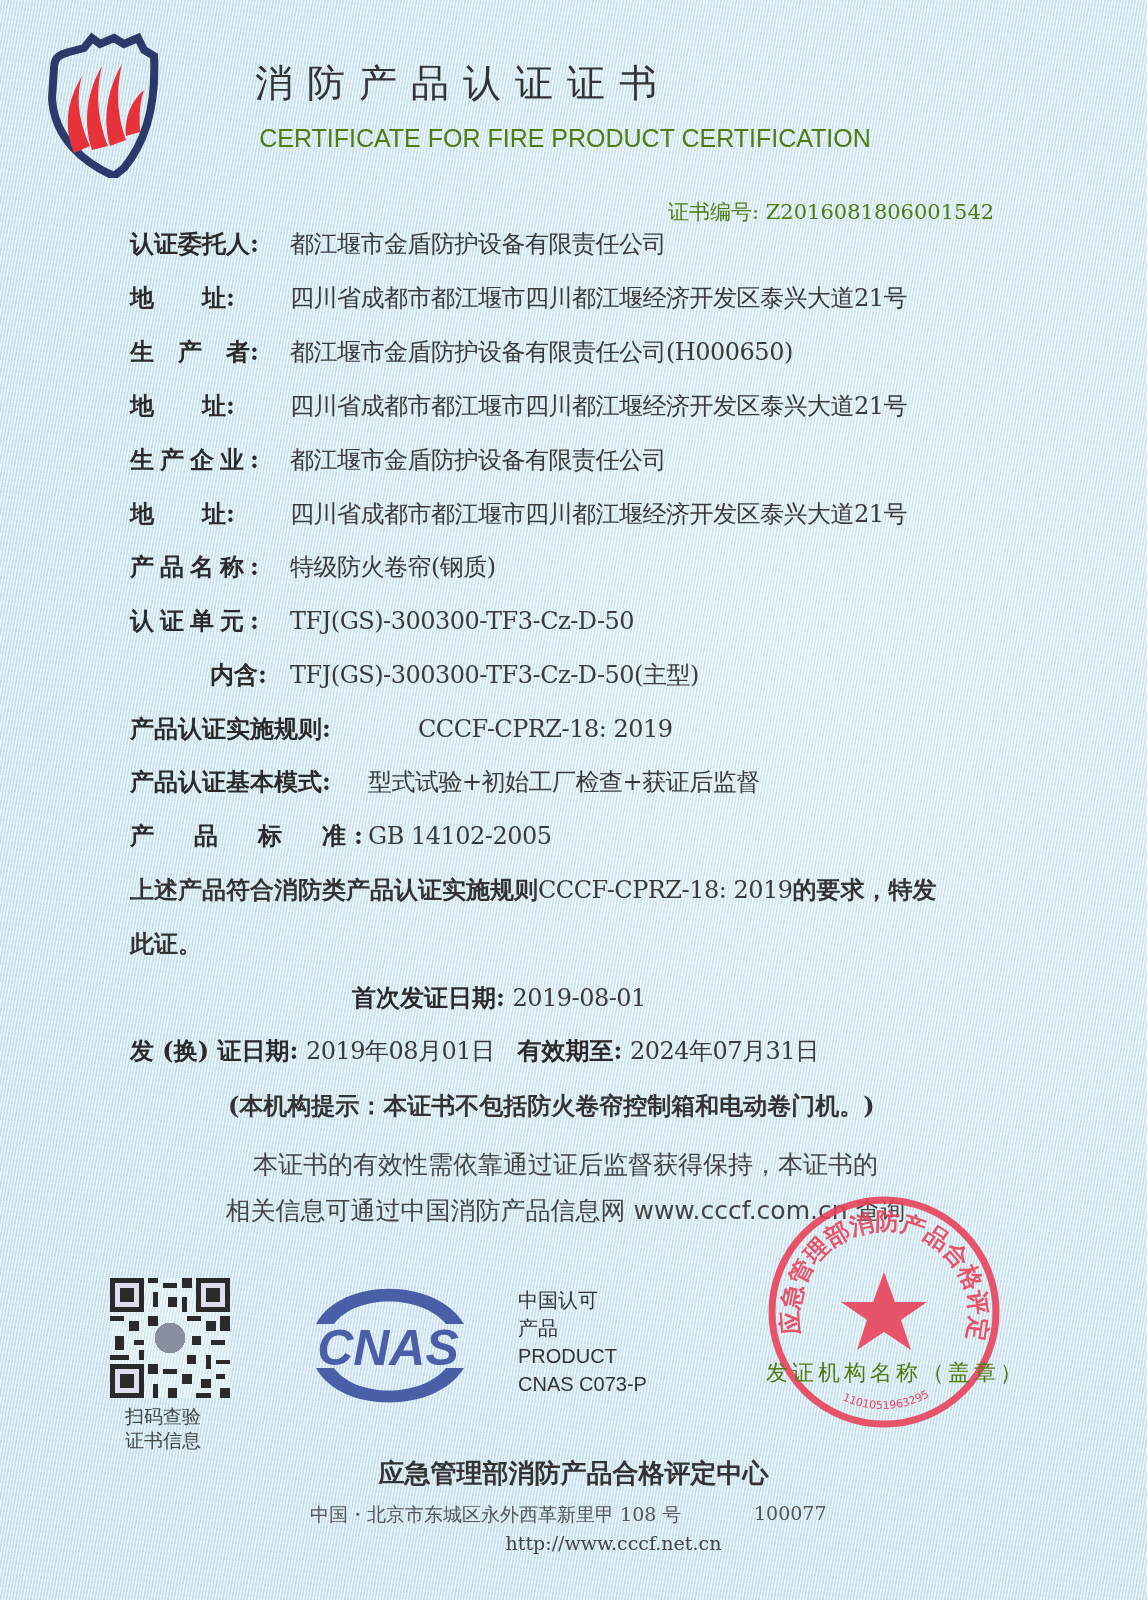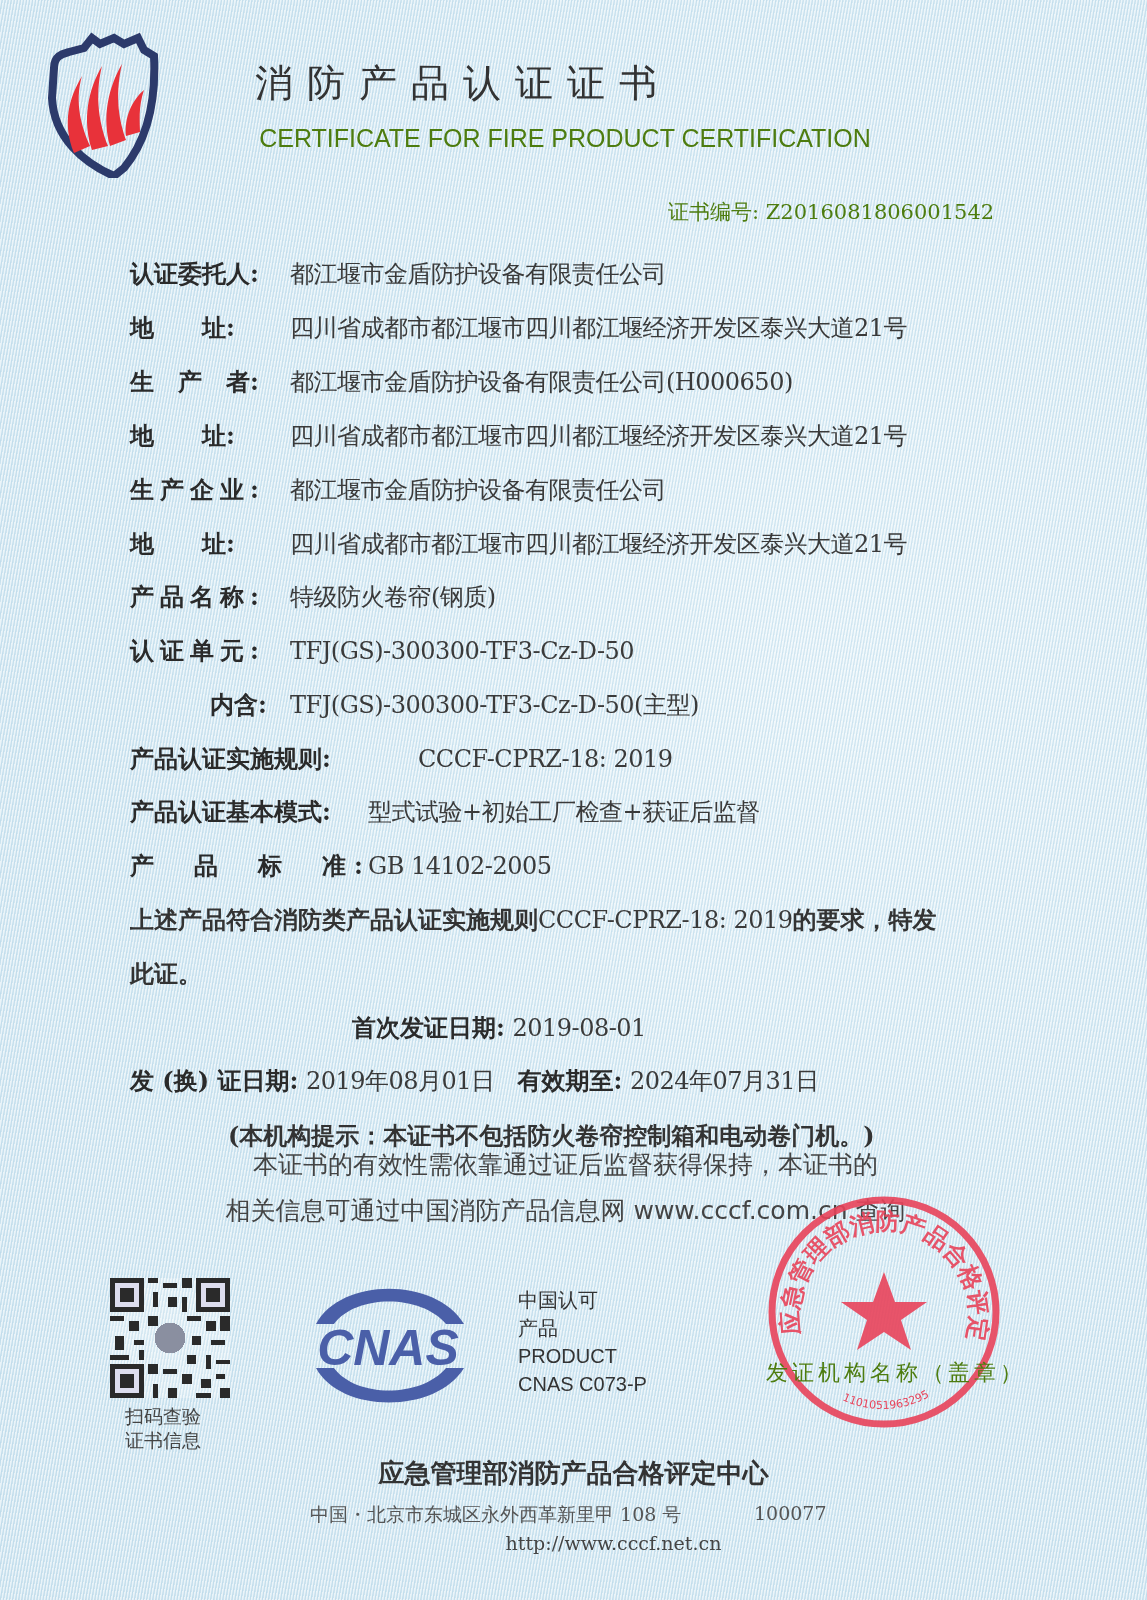--- a/index.html
+++ b/index.html
@@ -10,21 +10,21 @@
       repeating-linear-gradient(100deg, rgba(255,255,255,0.55) 0px, rgba(255,255,255,0.55) 1px, rgba(160,200,225,0.35) 2px, rgba(255,255,255,0.0) 3px),
       radial-gradient(ellipse at 70% 40%, #e4f2f8 0%, #d3e8f2 60%, #cfe5f0 100%);
     font-family: "DejaVu Serif", "Liberation Serif", serif;
     color: #333;
   }
   .abs { position: absolute; }
   .logo { left: 44px; top: 28px; width: 115px; height: 150px; }
   .title-cn { left: 0; width: 910px; top: 58px; text-align: center; font-family: "DejaVu Sans", sans-serif; font-size: 38px; letter-spacing: 14px; color: #333; padding-left: 8px; }
   .title-en { left: 0; width: 1130px; top: 124px; text-align: center; font-family: "Liberation Sans", sans-serif; font-size: 25px; color: #4d7c0f; }
   .cert-no { left: 668px; top: 176px; font-size: 21px; color: #4d7c0f; margin-top: 22px; }
-  .row { position: absolute; left: 130px; font-size: 24px; line-height: 32px; white-space: nowrap; margin-top: 30px; }
+  .row { position: absolute; left: 130px; font-size: 24px; line-height: 32px; white-space: nowrap; }
   .lbl { font-weight: bold; color: #2a2a2a; display: inline-block; }
   .val { color: #3a3a3a; font-family: "DejaVu Serif", serif; letter-spacing: -0.5px; }
   .w160 { width: 160px; }
   .spaced { letter-spacing: 6px; }
   .notice { left: 0; width: 1147px; text-align: center; font-family: "DejaVu Sans", sans-serif; font-size: 25px; color: #444; }
   .qr { left: 110px; top: 1278px; width: 120px; height: 120px; }
   .qr-cap { left: 125px; top: 1404px; font-size: 19px; line-height: 24px; color: #444; font-family: "DejaVu Sans", sans-serif; }
   .cnas { left: 296px; top: 1272px; width: 185px; height: 145px; }
   .cnas-text { left: 518px; top: 1286px; font-size: 20px; line-height: 28px; color: #333; font-family: "Liberation Sans", sans-serif; }
   .seal { left: 762px; top: 1190px; width: 245px; height: 245px; }

